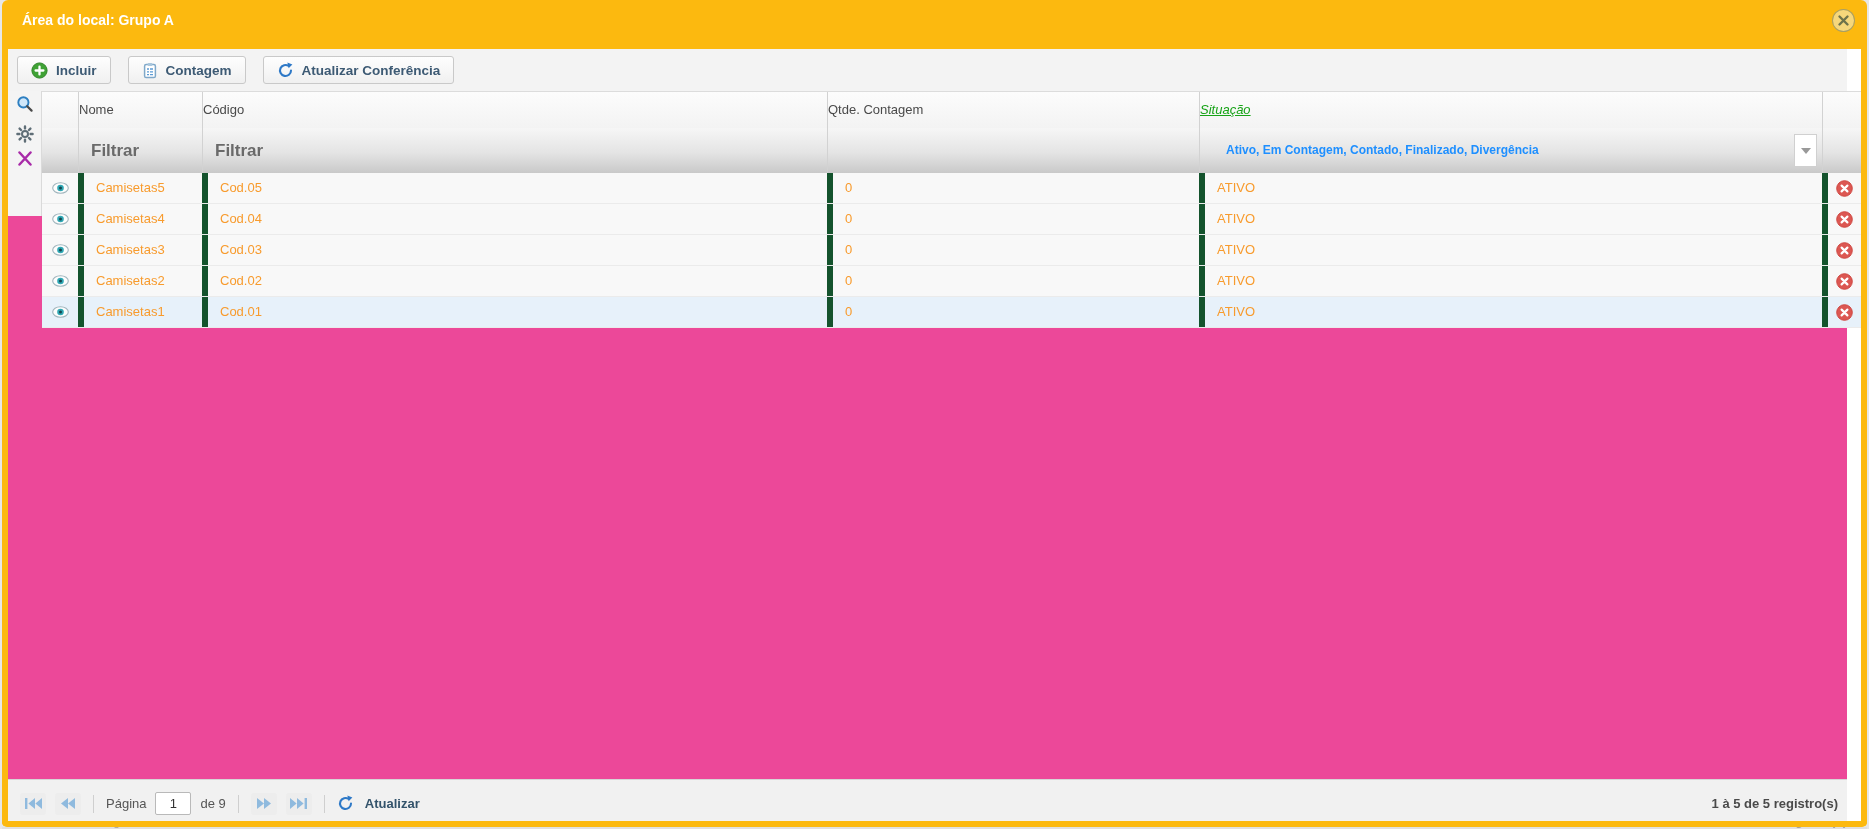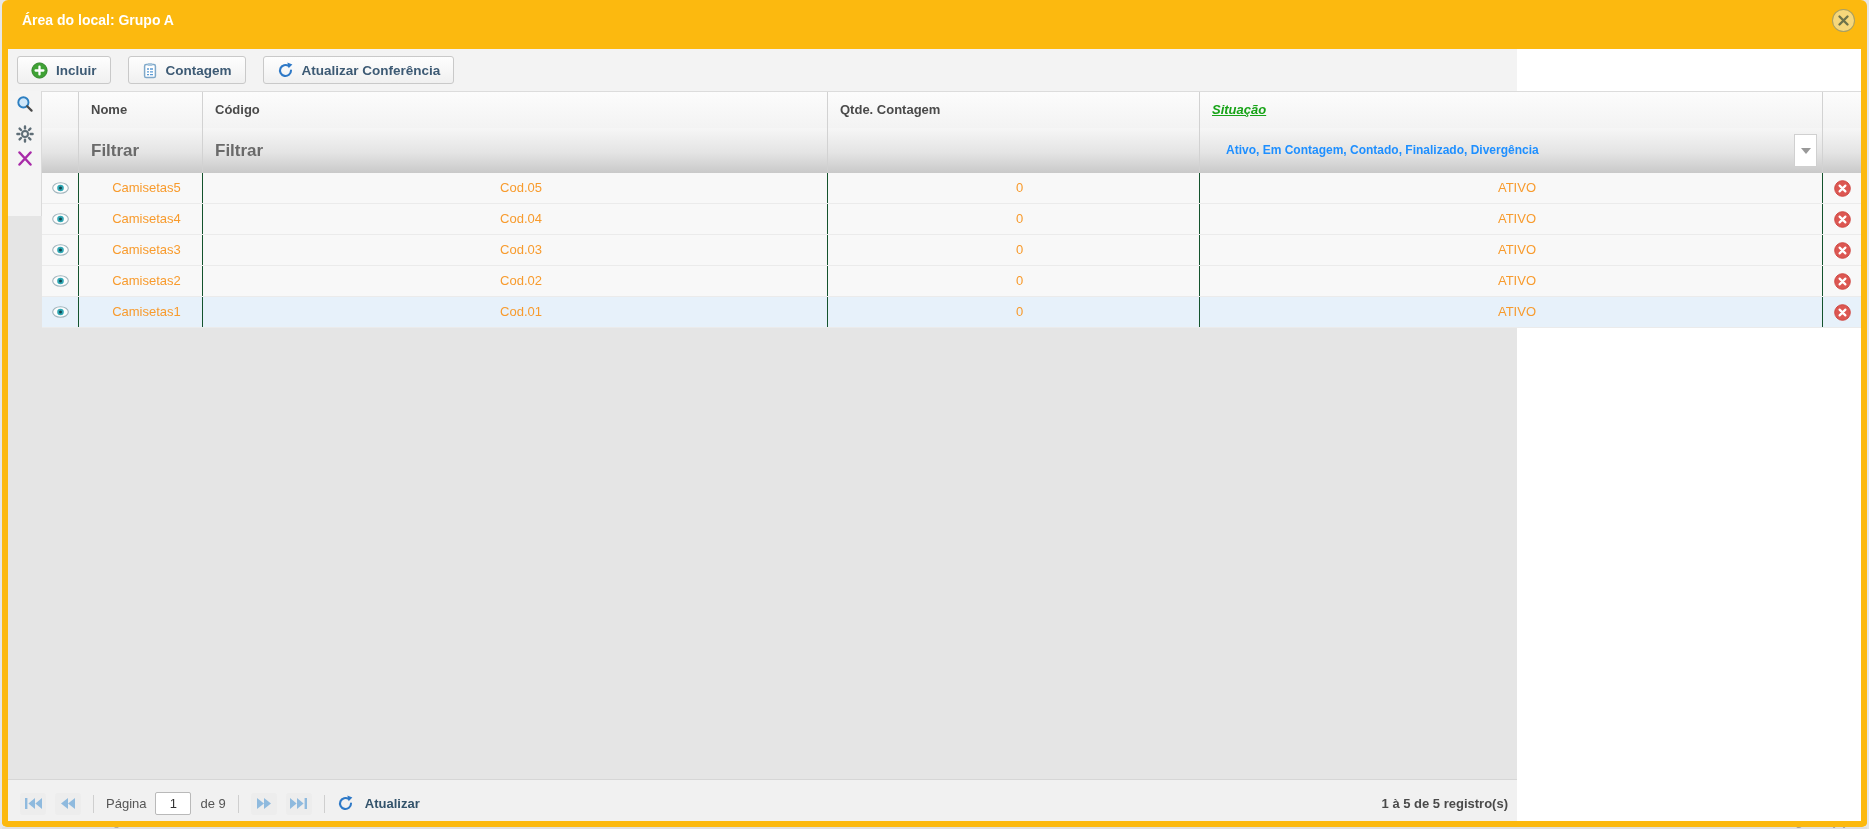--- a/index.html
+++ b/index.html
@@ -22,21 +22,21 @@
     position:absolute; left:14px; top:0; line-height:41px;
     color:#fff; font-weight:bold; font-size:14px;
   }
   .close-btn {
     position:absolute; right:6px; top:9px; width:23px; height:23px;
     border-radius:50%; background:rgba(240,240,214,0.55);
     border:1px solid rgba(110,115,75,0.55); cursor:pointer;
     display:flex; align-items:center; justify-content:center;
   }
   
-  .content { position:relative; width:1509px; height:778px; background:#e5e5e5; }
+  .content { position:relative; width:1839px; height:778px; background:#ec4899; }
   .toolbar {
     position:absolute; left:0; top:0; width:100%; height:42px;
     background:#f3f3f3; display:flex; align-items:center; padding-left:9px; gap:17px;
   }
   .tbtn {
     height:28px; display:inline-flex; align-items:center; gap:8px; padding:0 13px;
     background:linear-gradient(180deg,#fefefe,#f0f0f0);
     border:1px solid #c9c9c9; border-radius:3px; cursor:pointer;
     font-size:13.5px; font-weight:bold; color:#3d5a74;
   }
@@ -58,23 +58,23 @@
   }
   .row { position:relative; height:31px; background:#f8f8f8; border-bottom:1px solid #ebebeb; }
   .row.selected { background:#e7f1fa; }
   .cell { position:absolute; top:0; height:100%; overflow:hidden; white-space:nowrap; }
   .c-eye  { left:0;     width:36px; }
   .c-nome { left:36px;  width:124px; }
   .c-cod  { left:160px; width:625px; }
   .c-qtde { left:785px; width:372px; }
   .c-sit  { left:1157px;width:623px; }
   .c-act  { left:1780px;width:39px; }
-  .hdr-row .cell { line-height:36px; font-size:13px; font-weight:bold; color:#4a4a4a; padding-left:12px; }
+  .hdr-row .cell { line-height:36px; font-size:13px; font-weight:normal; color:#4a4a4a; }
   .hdr-row .cell + .cell, .flt-row .cell + .cell { border-left:1px solid #d2d2d2; }
-  .row .cell + .cell { border-left:1px solid #14532d;text-align:center; }
+  .row .cell + .cell { border-left:6px solid #14532d; }
   .hdr-sit { color:#17a317 !important; font-style:italic; text-decoration:underline; cursor:pointer; }
   .flt-row .cell { line-height:45px; padding-left:12px; }
   .flt-text { font-size:17px; font-weight:bold; color:#6a6a6a; cursor:text; }
   .flt-sit  { font-size:12px; font-weight:bold; color:#1e8fff; padding-left:26px !important; cursor:pointer; }
   .dd-btn {
     position:absolute; left:1752px; top:6px; width:23px; height:33px;
     background:#fff; border:1px solid #d0d0d0; cursor:pointer;
     display:flex; align-items:center; justify-content:center;
   }
   .dd-caret { width:0; height:0; border-left:5px solid transparent; border-right:5px solid transparent; border-top:6px solid #999; }

